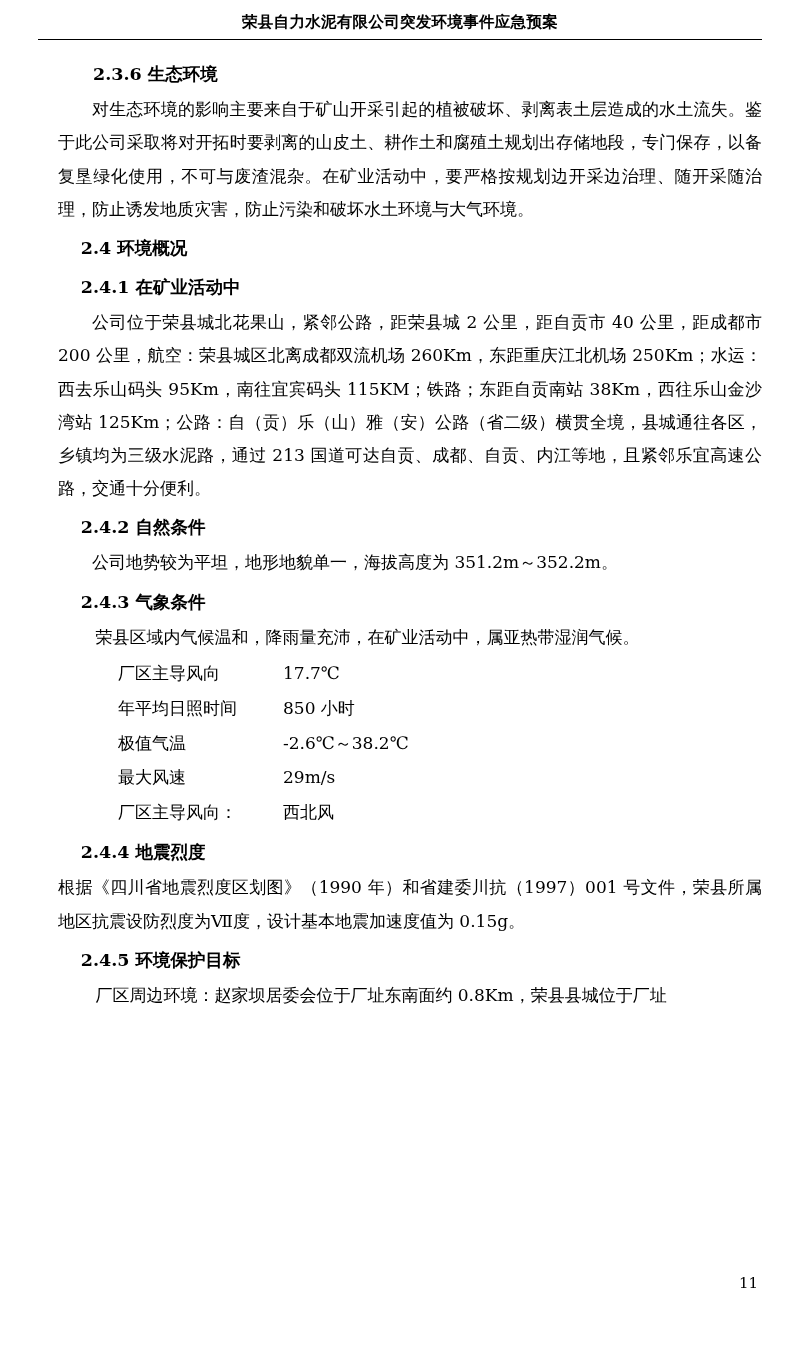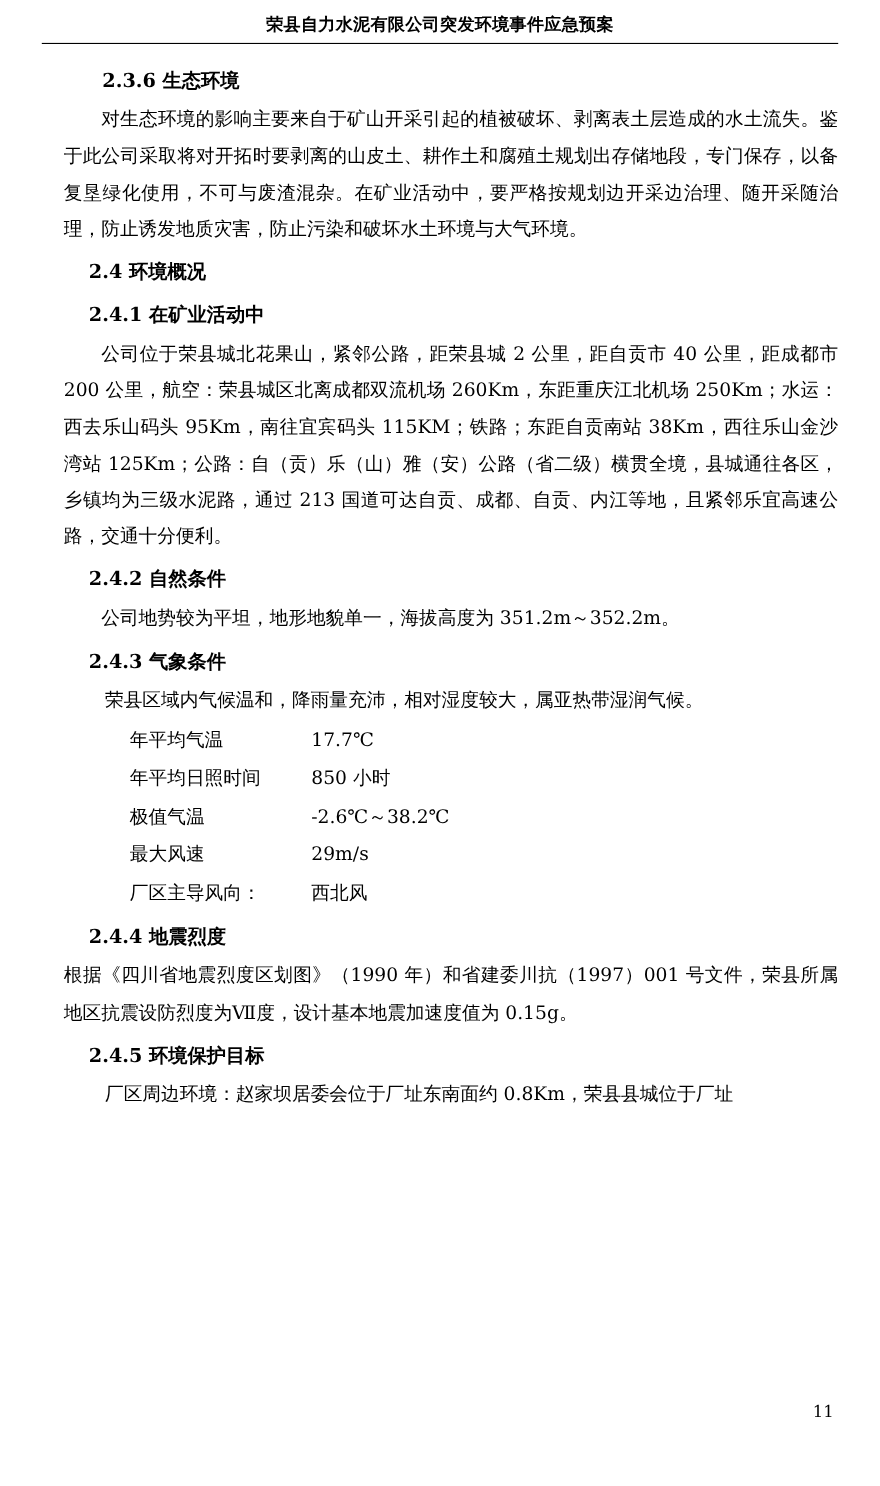--- a/index.html
+++ b/index.html
@@ -99,25 +99,25 @@
 
     <div class="h3 tight">2.4 环境概况</div>
 
     <div class="h3 tight">2.4.1 在矿业活动中</div>
     <p class="para">公司位于荣县城北花果山，紧邻公路，距荣县城 2 公里，距自贡市 40 公里，距成都市 200 公里，航空：荣县城区北离成都双流机场 260Km，东距重庆江北机场 250Km；水运：西去乐山码头 95Km，南往宜宾码头 115KM；铁路；东距自贡南站 38Km，西往乐山金沙湾站 125Km；公路：自（贡）乐（山）雅（安）公路（省二级）横贯全境，县城通往各区，乡镇均为三级水泥路，通过 213 国道可达自贡、成都、自贡、内江等地，且紧邻乐宜高速公路，交通十分便利。</p>
 
     <div class="h3 tight">2.4.2 自然条件</div>
     <p class="para">公司地势较为平坦，地形地貌单一，海拔高度为 351.2m～352.2m。</p>
 
     <div class="h3 tight">2.4.3 气象条件</div>
-    <p class="para narrow-indent">荣县区域内气候温和，降雨量充沛，相对湿度较大，属亚热带湿润气候。</p>
+    <p class="para narrow-indent">荣县区域内气候温和，降雨量充沛，在矿业活动中，属亚热带湿润气候。</p>
 
     <div class="kv-list">
       <div class="kv-row">
-        <span class="kv-label">年平均气温</span>
+        <span class="kv-label">厂区主导风向</span>
         <span class="kv-value">17.7℃</span>
       </div>
       <div class="kv-row">
         <span class="kv-label">年平均日照时间</span>
         <span class="kv-value">850 小时</span>
       </div>
       <div class="kv-row">
         <span class="kv-label">极值气温</span>
         <span class="kv-value">-2.6℃～38.2℃</span>
       </div>

